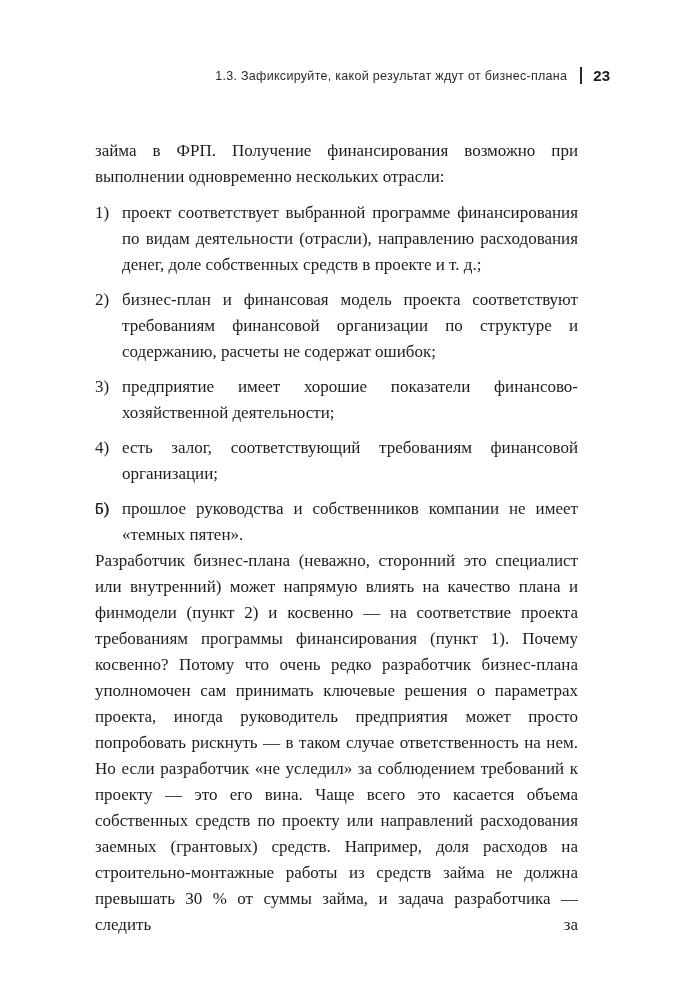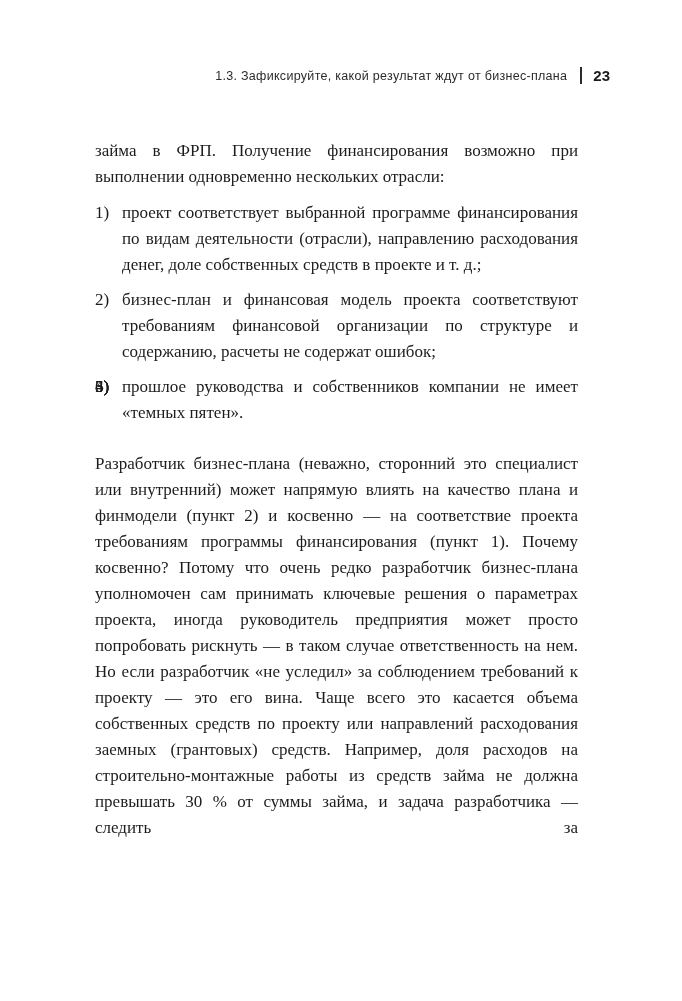--- a/index.html
+++ b/index.html
@@ -78,21 +78,20 @@
   }
   .list-item:last-child {
     margin-bottom: 0;
   }
   .marker {
     position: absolute;
     left: 0;
     top: 0;
   }
   .body-paragraph {
-    margin-top: 25px;
   }
 </style>
 </head>
 <body>
 
 <div class="page">
 
   <header class="page-header">
     <span class="section-title">1.3. Зафиксируйте, какой результат ждут от бизнес-плана</span><span class="header-divider"></span><span class="page-number">23</span>
   </header>
@@ -105,23 +104,25 @@
       <li class="list-item">
         <span class="marker">1)</span>
         <span class="item-text">проект соответствует выбранной программе финансирования по видам деятельности (отрасли), направлению расходования денег, доле собственных средств в проекте и т. д.;</span>
       </li>
       <li class="list-item">
         <span class="marker">2)</span>
         <span class="item-text">бизнес-план и финансовая модель проекта соответствуют требованиям финансовой организации по структуре и содержанию, расчеты не содержат ошибок;</span>
       </li>
       <li class="list-item">
         <span class="marker">3)</span>
+        <span class="item-text">предприятие имеет хорошие показатели финансово-хозяйственной деятельности;</span>
       </li>
       <li class="list-item">
         <span class="marker">4)</span>
+        <span class="item-text">есть залог, соответствующий требованиям финансовой организации;</span>
       </li>
       <li class="list-item">
         <span class="marker">5)</span>
       </li>
       <li class="list-item">
         <span class="marker">6)</span>
         <span class="item-text">прошлое руководства и собственников компании не имеет «темных пятен».</span>
       </li>
     </ol>
 

